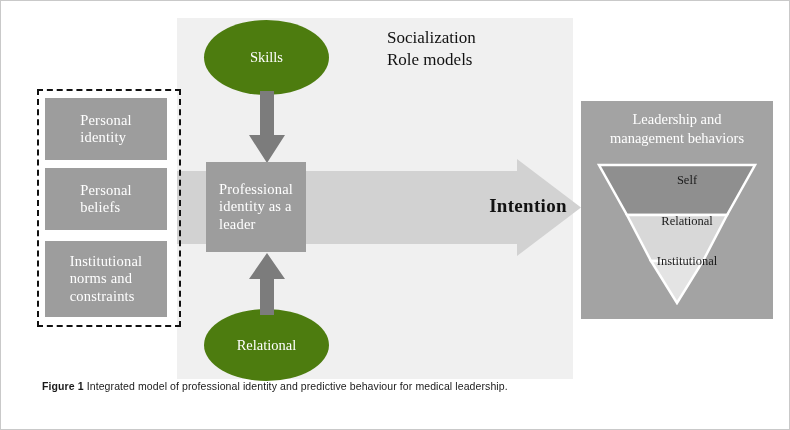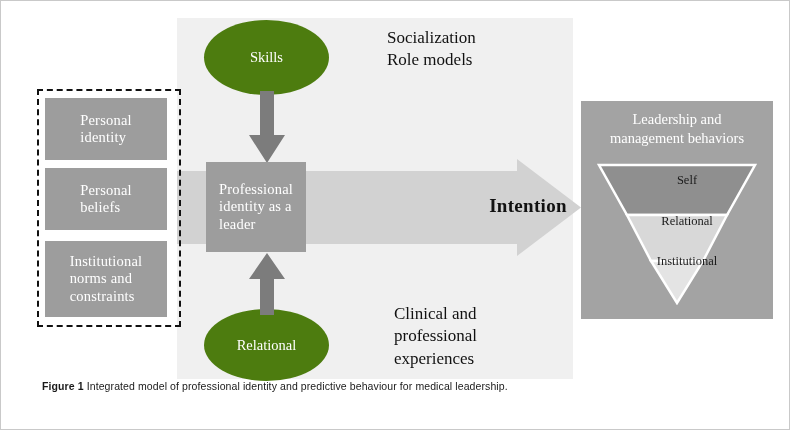--- a/index.html
+++ b/index.html
@@ -157,23 +157,20 @@
   </div>
 
   <div class="abs grey-box" id="box-professional-identity" style="white-space:pre-line">Professional
 identity as a
 leader</div>
 
   <div class="abs plain-label" id="label-socialization" style="white-space:pre-line">Socialization
 Role models</div>
 
   <div class="abs" id="label-intention">Intention</div>
-  <div class="abs plain-label" id="label-clinical" style="white-space:pre-line">Clinical and
-professional
-experiences</div>
 
   <div class="abs" id="outcome-panel">
     <div id="outcome-title" style="white-space:pre-line">Leadership and
 management behaviors</div>
 
     <div id="outcome-pyramid">
       <svg viewBox="0 0 160 142" preserveAspectRatio="none" aria-hidden="true">
         <polygon points="2,2 158,2 130,52 30,52" fill="#8f8f8f" stroke="#ffffff" stroke-width="2.5"></polygon>
         <polygon points="30,52 130,52 106,98 54,98" fill="#d8d8d8" stroke="#ffffff" stroke-width="2.5"></polygon>
         <polygon points="54,98 106,98 80,140" fill="#e4e4e4" stroke="#ffffff" stroke-width="2.5"></polygon>

